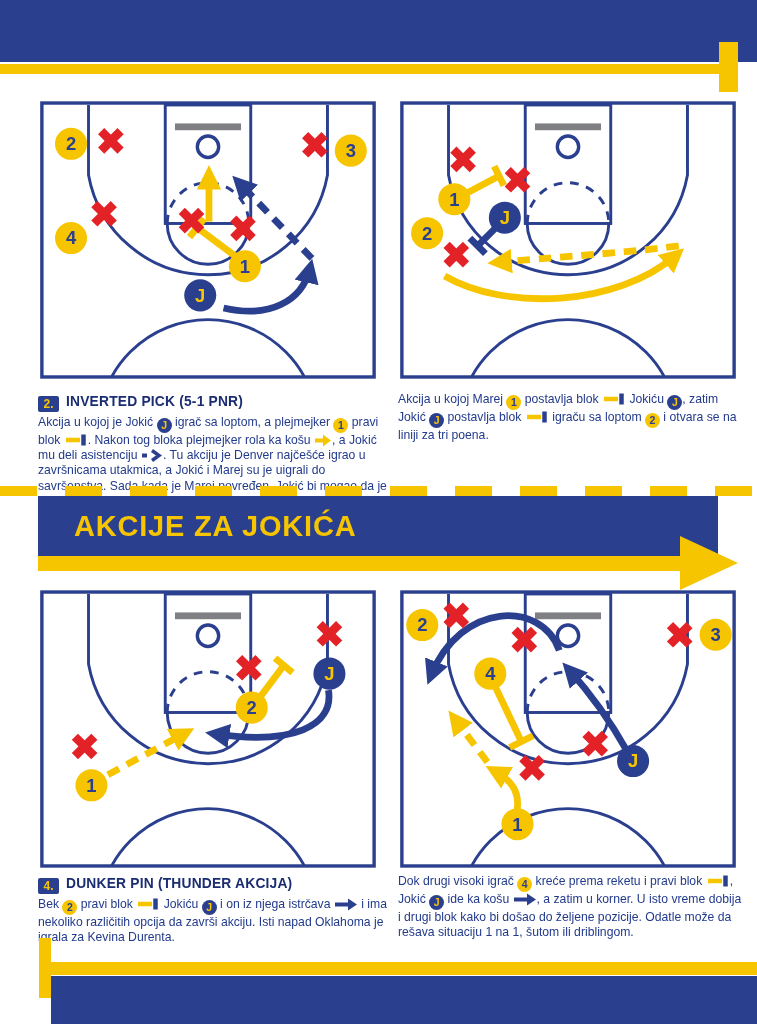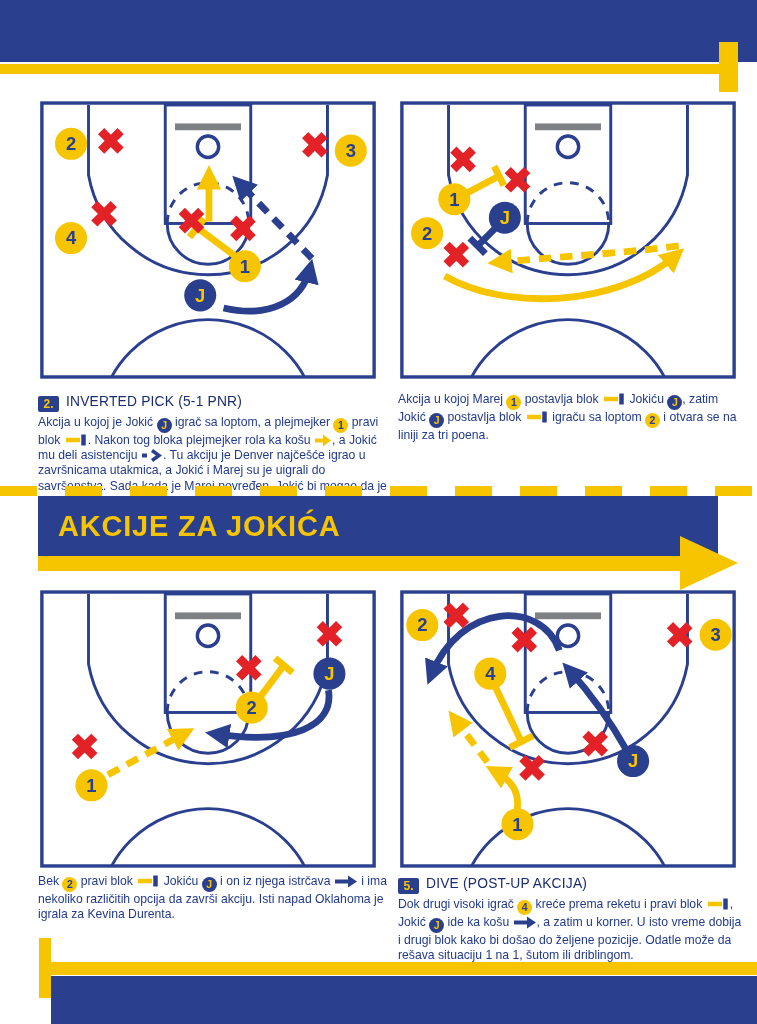--- a/index.html
+++ b/index.html
@@ -19,33 +19,33 @@
   
   .caption{position:absolute;color:#223A8C;}
   .c1{left:38px;top:392px;width:352px;}
   .c2{left:398px;top:392px;width:340px;}
   .c3{left:38px;top:874px;width:352px;}
   .c4{left:398px;top:874px;width:348px;}
   .caption-head{margin-bottom:3px;}
   .badge{display:inline-block;width:21px;height:16px;background:#2B3F8F;color:#F7C500;
          font-weight:bold;font-size:12px;line-height:16px;text-align:center;border-radius:2px;
          margin-right:7px;vertical-align:-2px;}
-  .caption-title{font-size:13.8px;font-weight:normal;color:#1B2D72;letter-spacing:0.2px;}
+  .caption-title{font-size:13.8px;font-weight:bold;color:#1B2D72;letter-spacing:0.2px;}
   .caption-body{margin:0;font-size:12.2px;line-height:15.2px;font-weight:500;}
   .pnum{display:inline-block;width:15px;height:15px;border-radius:50%;text-align:center;
         font-weight:bold;font-size:10.5px;line-height:15px;vertical-align:-3px;}
   .py{background:#F7C500;color:#2B3F8F;}
   .pj{background:#2B3F8F;color:#F7C500;}
   .tic{vertical-align:-3px;}
   
   .divider-dashes{position:absolute;left:0;top:486px;width:757px;height:10px;
     background:repeating-linear-gradient(90deg,#F7C500 0 37px,transparent 37px 65px);}
   .banner{position:absolute;left:38px;top:496px;width:680px;height:61px;background:#2B3F8F;}
   .banner-title{color:#F7C500;font-weight:bold;font-size:29px;line-height:61px;
-    padding-left:20px;letter-spacing:0.8px;}
+    padding-left:36px;letter-spacing:0.8px;}
   .banner-arrow-shaft{position:absolute;left:38px;top:556px;width:648px;height:15px;background:#F7C500;}
   .banner-arrow-head{position:absolute;left:680px;top:536px;width:0;height:0;
     border-top:27px solid transparent;border-bottom:27px solid transparent;border-left:58px solid #F7C500;}
 </style>
 </head>
 <body>
 
 <div class="page">
 
   <div class="hdr-blue"></div>
@@ -322,33 +322,33 @@
           <circle cx="242" cy="178" r="16.5" fill="#2B3F8F"></circle>
           <text x="242" y="184.5" text-anchor="middle" font-size="19" font-weight="bold" fill="#F7C500" font-family="Liberation Sans, sans-serif">J</text>
         </g>
         <g>
           <circle cx="123" cy="243" r="16.5" fill="#F7C500"></circle>
           <text x="123" y="249.5" text-anchor="middle" font-size="19" font-weight="bold" fill="#2B3F8F" font-family="Liberation Sans, sans-serif">1</text>
         </g>
       </svg></figure>
 
   <div class="caption c3">
+    <div class="caption-head">
+      <span class="badge">4.</span><span class="caption-title">DUNKER PIN (THUNDER AKCIJA)</span>
+    </div>
     <p class="caption-body">Bek <span><span class="pnum py">2</span></span> pravi blok <span><svg class="tic" width="24" height="14" viewBox="0 0 24 14">
             <line x1="2" y1="7" x2="16" y2="7" stroke="#F7C500" stroke-width="4.5"></line>
             <line x1="19.5" y1="1.5" x2="19.5" y2="12.5" stroke="#2B3F8F" stroke-width="4.5"></line>
           </svg></span> Jokiću <span><span class="pnum pj">J</span></span> i on iz njega istrčava <span><svg class="tic" width="24" height="13" viewBox="0 0 24 13">
             <line x1="1" y1="6.5" x2="15" y2="6.5" stroke="#2B3F8F" stroke-width="4"></line>
             <polygon points="14,0.5 23,6.5 14,12.5" fill="#2B3F8F"></polygon>
           </svg></span> i ima nekoliko različitih opcija da završi akciju. Isti napad Oklahoma je igrala za Kevina Durenta.</p>
   </div>
 
   <div class="caption c4">
-    <div class="caption-head">
-      <span class="badge">5.</span><span class="caption-title">DIVE (POST-UP AKCIJA)</span>
-    </div>
     <p class="caption-body">Dok drugi visoki igrač <span><span class="pnum py">4</span></span> kreće prema reketu i pravi blok <span><svg class="tic" width="24" height="14" viewBox="0 0 24 14">
             <line x1="2" y1="7" x2="16" y2="7" stroke="#F7C500" stroke-width="4.5"></line>
             <line x1="19.5" y1="1.5" x2="19.5" y2="12.5" stroke="#2B3F8F" stroke-width="4.5"></line>
           </svg></span>, Jokić <span><span class="pnum pj">J</span></span> ide ka košu <span><svg class="tic" width="24" height="13" viewBox="0 0 24 13">
             <line x1="1" y1="6.5" x2="15" y2="6.5" stroke="#2B3F8F" stroke-width="4"></line>
             <polygon points="14,0.5 23,6.5 14,12.5" fill="#2B3F8F"></polygon>
           </svg></span>, a zatim u korner. U isto vreme dobija i drugi blok kako bi došao do željene pozicije. Odatle može da rešava situaciju 1 na 1, šutom ili driblingom.</p>
   </div>
 
   <div class="ftr-corner"></div>

